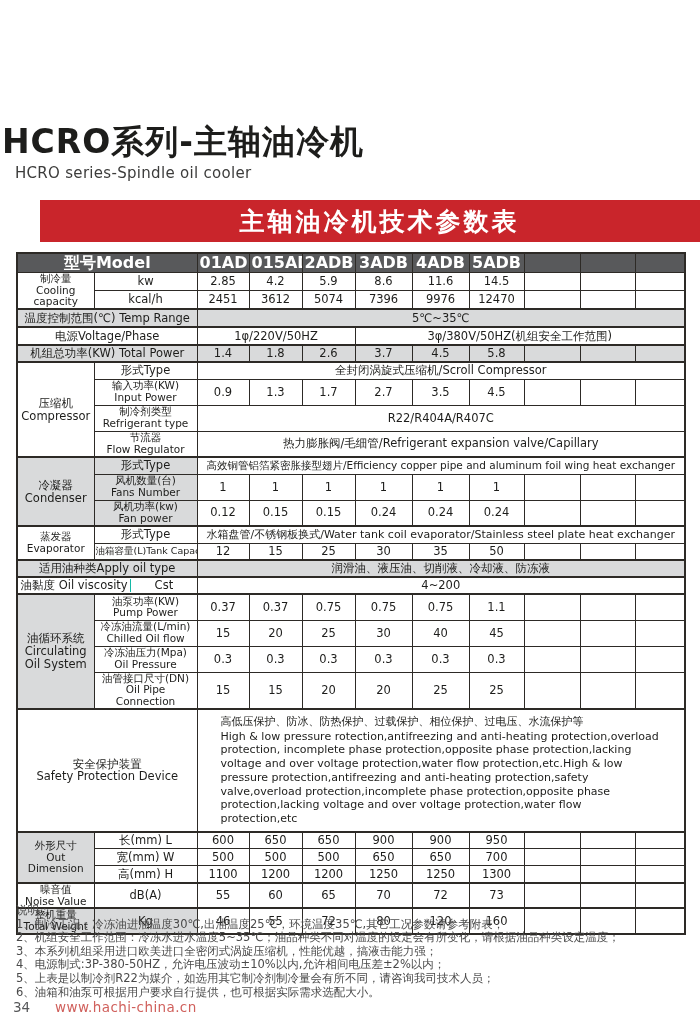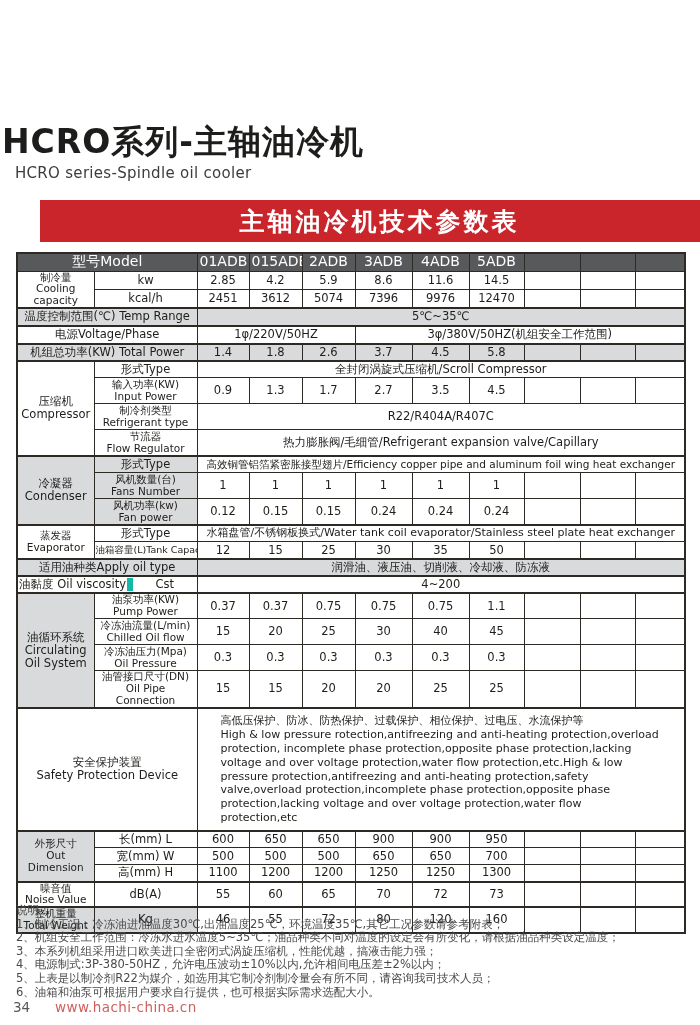--- a/index.html
+++ b/index.html
@@ -15,31 +15,31 @@
   .banner { position:absolute; left:14px; top:200px; width:679px; height:42px;
             background:#c9252b; color:#fff; display:flex; align-items:center;
             justify-content:center; font-size:25px; font-weight:bold; letter-spacing:3px;margin-left:26px; }
 
   .tablewrap { position:absolute; left:16px; top:252px; width:668px; }
   table { border-collapse:collapse; width:668px; table-layout:fixed;
           border:2px solid #2d2a26; color:#1d1d1b; }
   td { border:1px solid #2d2a26; text-align:center; vertical-align:middle;
        font-size:11.5px; line-height:1.12; padding:0 2px; overflow:hidden; }
   tr.sec td { border-top:2px solid #2d2a26; }
-  tr.dark td { background:#58595b; color:#ffffff; font-weight:normal; font-size:14px; }
+  tr.dark td { background:#58595b; color:#ffffff; font-weight:bold; font-size:16px; }
   td.g { background:#d9dadb; }
   td.l2 { font-size:10.5px; }
   td.sm { font-size:9.5px; white-space:nowrap; padding:0 1px; }
   td.fit { font-size:10.5px; white-space:nowrap; }
   td.fit2 { font-size:11px; white-space:nowrap; }
   .h17{height:17px}.h18{height:18px}.h20{height:20px}.h22{height:22px}.h26{height:26px}.h83{height:83px}
   td.visc { padding:0; }
   .viscwrap { display:flex; height:100%; align-items:stretch; }
   .viscwrap .vl { flex:1.72; display:flex; align-items:center; justify-content:center;
-                  border-right:6px solid #14b8a6; }
+                  border-right:1px solid #14b8a6; }
   .viscwrap .vu { flex:1; display:flex; align-items:center; justify-content:center; }
   td.safety { text-align:left; padding:5px 23px; font-size:11px; line-height:1.25; }
   .safety .zh { margin-bottom:1px; }
 
   .notes { position:absolute; left:16px; top:904px; width:670px; color:#4a4a4a;
            font-size:11.5px; line-height:13.6px; }
   .footer-num { position:absolute; left:13px; top:999px; font-size:13.5px; color:#57585a; }
   .footer-url { position:absolute; left:55px; top:999px; font-size:13.5px; color:#d0605c;
                 letter-spacing:0.4px; text-decoration:none; }
 </style>

